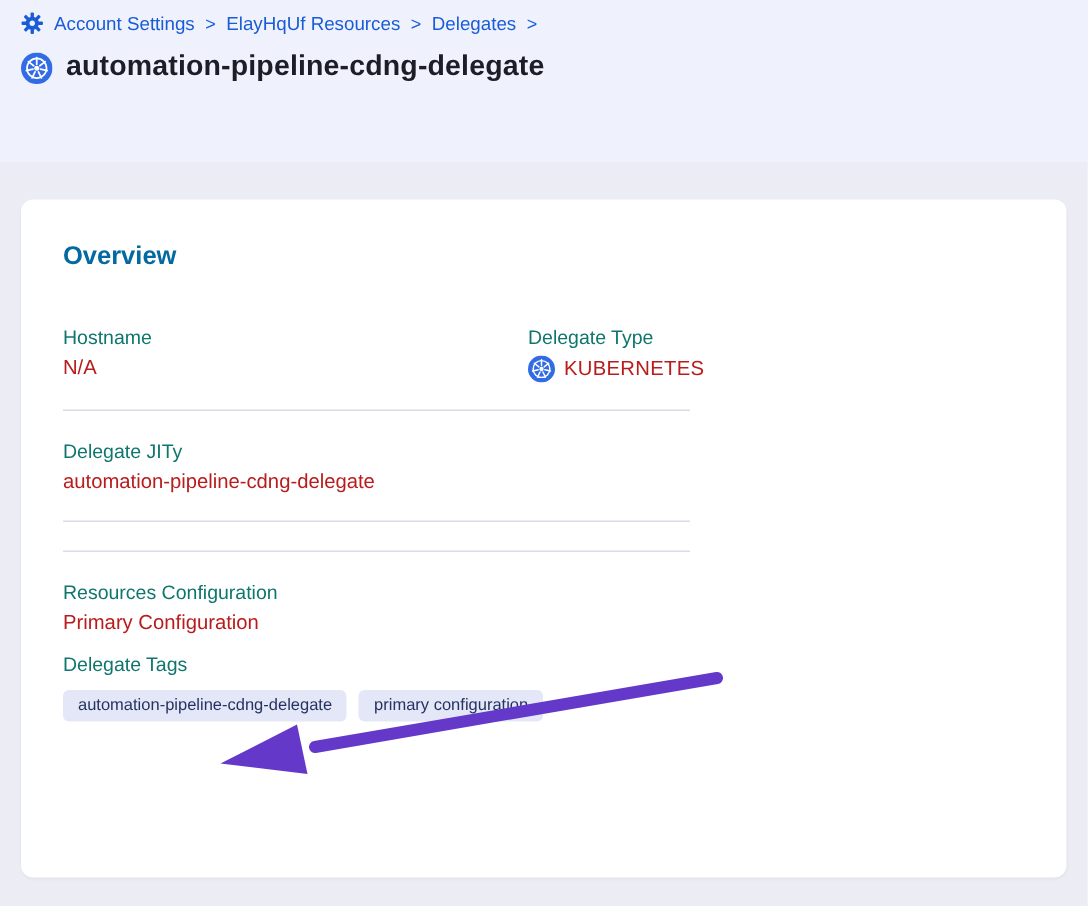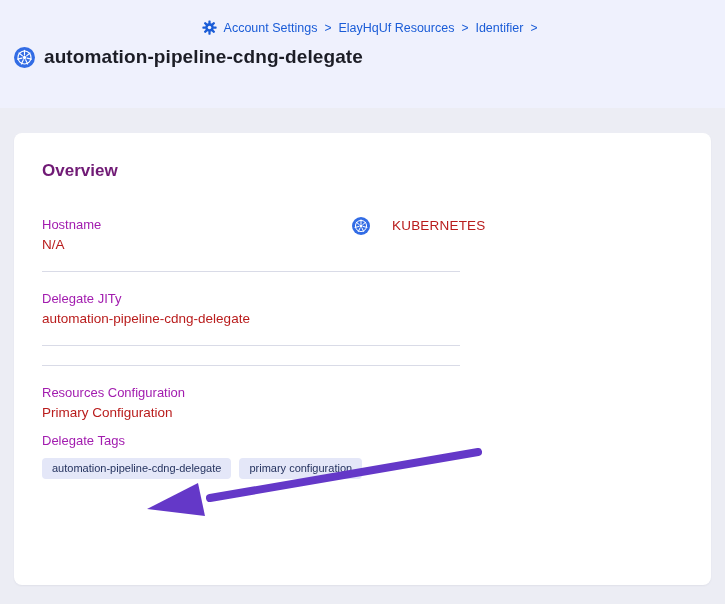--- a/index.html
+++ b/index.html
@@ -11,24 +11,23 @@
     position: relative;
     overflow: hidden;
   }
   .header {
     width: 725px; height: 108px;
     background: #eff1fd;
   }
   .breadcrumb {
     display: flex; align-items: center;
     gap: 7px;
-    padding: 20px 0 0 14px;
+    padding: 8px 0 0 14px;
     font-size: 12.5px;
     color: #1a5cd7;
-    justify-content: center;
   }
   .breadcrumb .crumb { color: #1a5cd7; text-decoration: none; cursor: pointer; }
   .breadcrumb .sep { color: #1a5cd7; font-size: 12px; }
   .gear { width: 15px; height: 15px; display: inline-block; vertical-align: middle; }
   .title-row {
     display: flex; align-items: center;
     gap: 9px;
     padding: 11px 0 0 14px;
   }
   .title-row .k8s-icon { width: 21px; height: 21px; }
@@ -43,40 +42,40 @@
     left: 14px; top: 133px;
     width: 697px; height: 452px;
     background: #ffffff;
     border-radius: 8px;
     box-shadow: 0 1px 2px rgba(40,41,61,0.06);
     padding: 28px 28px 0 28px;
   }
   .overview-heading {
     font-size: 17px;
     font-weight: 700;
-    color: #701a75;
+    color: #0369a1;
     margin: 0 0 36px 0;
     line-height: 20px;
   }
   .field-label {
     font-size: 13px;
-    color: #a21caf;
+    color: #0f766e;
     line-height: 15px;
     margin-bottom: 5px;
   }
   .field-value {
     font-size: 13.5px;
     color: #b91c1c;
     line-height: 16px;
   }
   .row-two-col { display: flex; }
   .row-two-col .col-left { width: 310px; }
   .k8s-value { display: flex; align-items: center; gap: 6px; }
   .k8s-value .k8s-icon { width: 18px; height: 18px; }
-  .k8s-value .field-value { letter-spacing: 0.2px; margin-left: 16px; }
+  .k8s-value .field-value { letter-spacing: 0.2px; }
   .divider {
     height: 1px;
     width: 418px;
     background: #d9dbe7;
     margin: 18px 0 19px 0;
   }
   .tags-label { margin-top: 12px; }
   .tags-row {
     display: flex; align-items: center; gap: 8px;
     margin-top: 10px;
@@ -115,21 +114,21 @@
           <rect x="6.8" y="0.4" width="2.4" height="3.6" rx="0.7" transform="rotate(315 8 8)"></rect>
           <circle cx="8" cy="8" r="4.7"></circle>
         </g>
         <circle cx="8" cy="8" r="1.9" fill="#eff1fd"></circle>
       </svg>
     </span>
     <span class="crumb">Account Settings</span>
     <span class="sep">&gt;</span>
     <span class="crumb">ElayHqUf Resources</span>
     <span class="sep">&gt;</span>
-    <span class="crumb">Identifier</span>
+    <span class="crumb">Delegates</span>
     <span class="sep">&gt;</span>
   </div>
   <div class="title-row">
     <span class="k8s-icon">
       <svg viewBox="0 0 20 20" width="21" height="21">
         <circle cx="10" cy="10" r="10" fill="#326ce5"></circle>
         <circle cx="10" cy="10" r="6.2" fill="none" stroke="#ffffff" stroke-width="1.1"></circle>
         <circle cx="10" cy="10" r="1.6" fill="#ffffff"></circle>
         <g stroke="#ffffff" stroke-width="1.1" stroke-linecap="round">
           <line x1="10" y1="7.5" x2="10" y2="3.2"></line>
@@ -148,20 +147,21 @@
 
 <div class="card">
   <h2 class="overview-heading">Overview</h2>
 
   <div class="row-two-col">
     <div class="col-left">
       <div class="field-label">Hostname</div>
       <div class="field-value">N/A</div>
     </div>
     <div>
+      <div class="field-label">Delegate Type</div>
       <div class="k8s-value">
         <span class="k8s-icon">
           <svg viewBox="0 0 20 20" width="18" height="18">
             <circle cx="10" cy="10" r="10" fill="#326ce5"></circle>
             <circle cx="10" cy="10" r="6.2" fill="none" stroke="#ffffff" stroke-width="1.1"></circle>
             <circle cx="10" cy="10" r="1.6" fill="#ffffff"></circle>
             <g stroke="#ffffff" stroke-width="1.1" stroke-linecap="round">
               <line x1="10" y1="7.5" x2="10" y2="3.2"></line>
               <line x1="11.95" y1="8.44" x2="15.32" y2="5.76"></line>
               <line x1="12.44" y1="10.56" x2="16.63" y2="11.51"></line>

